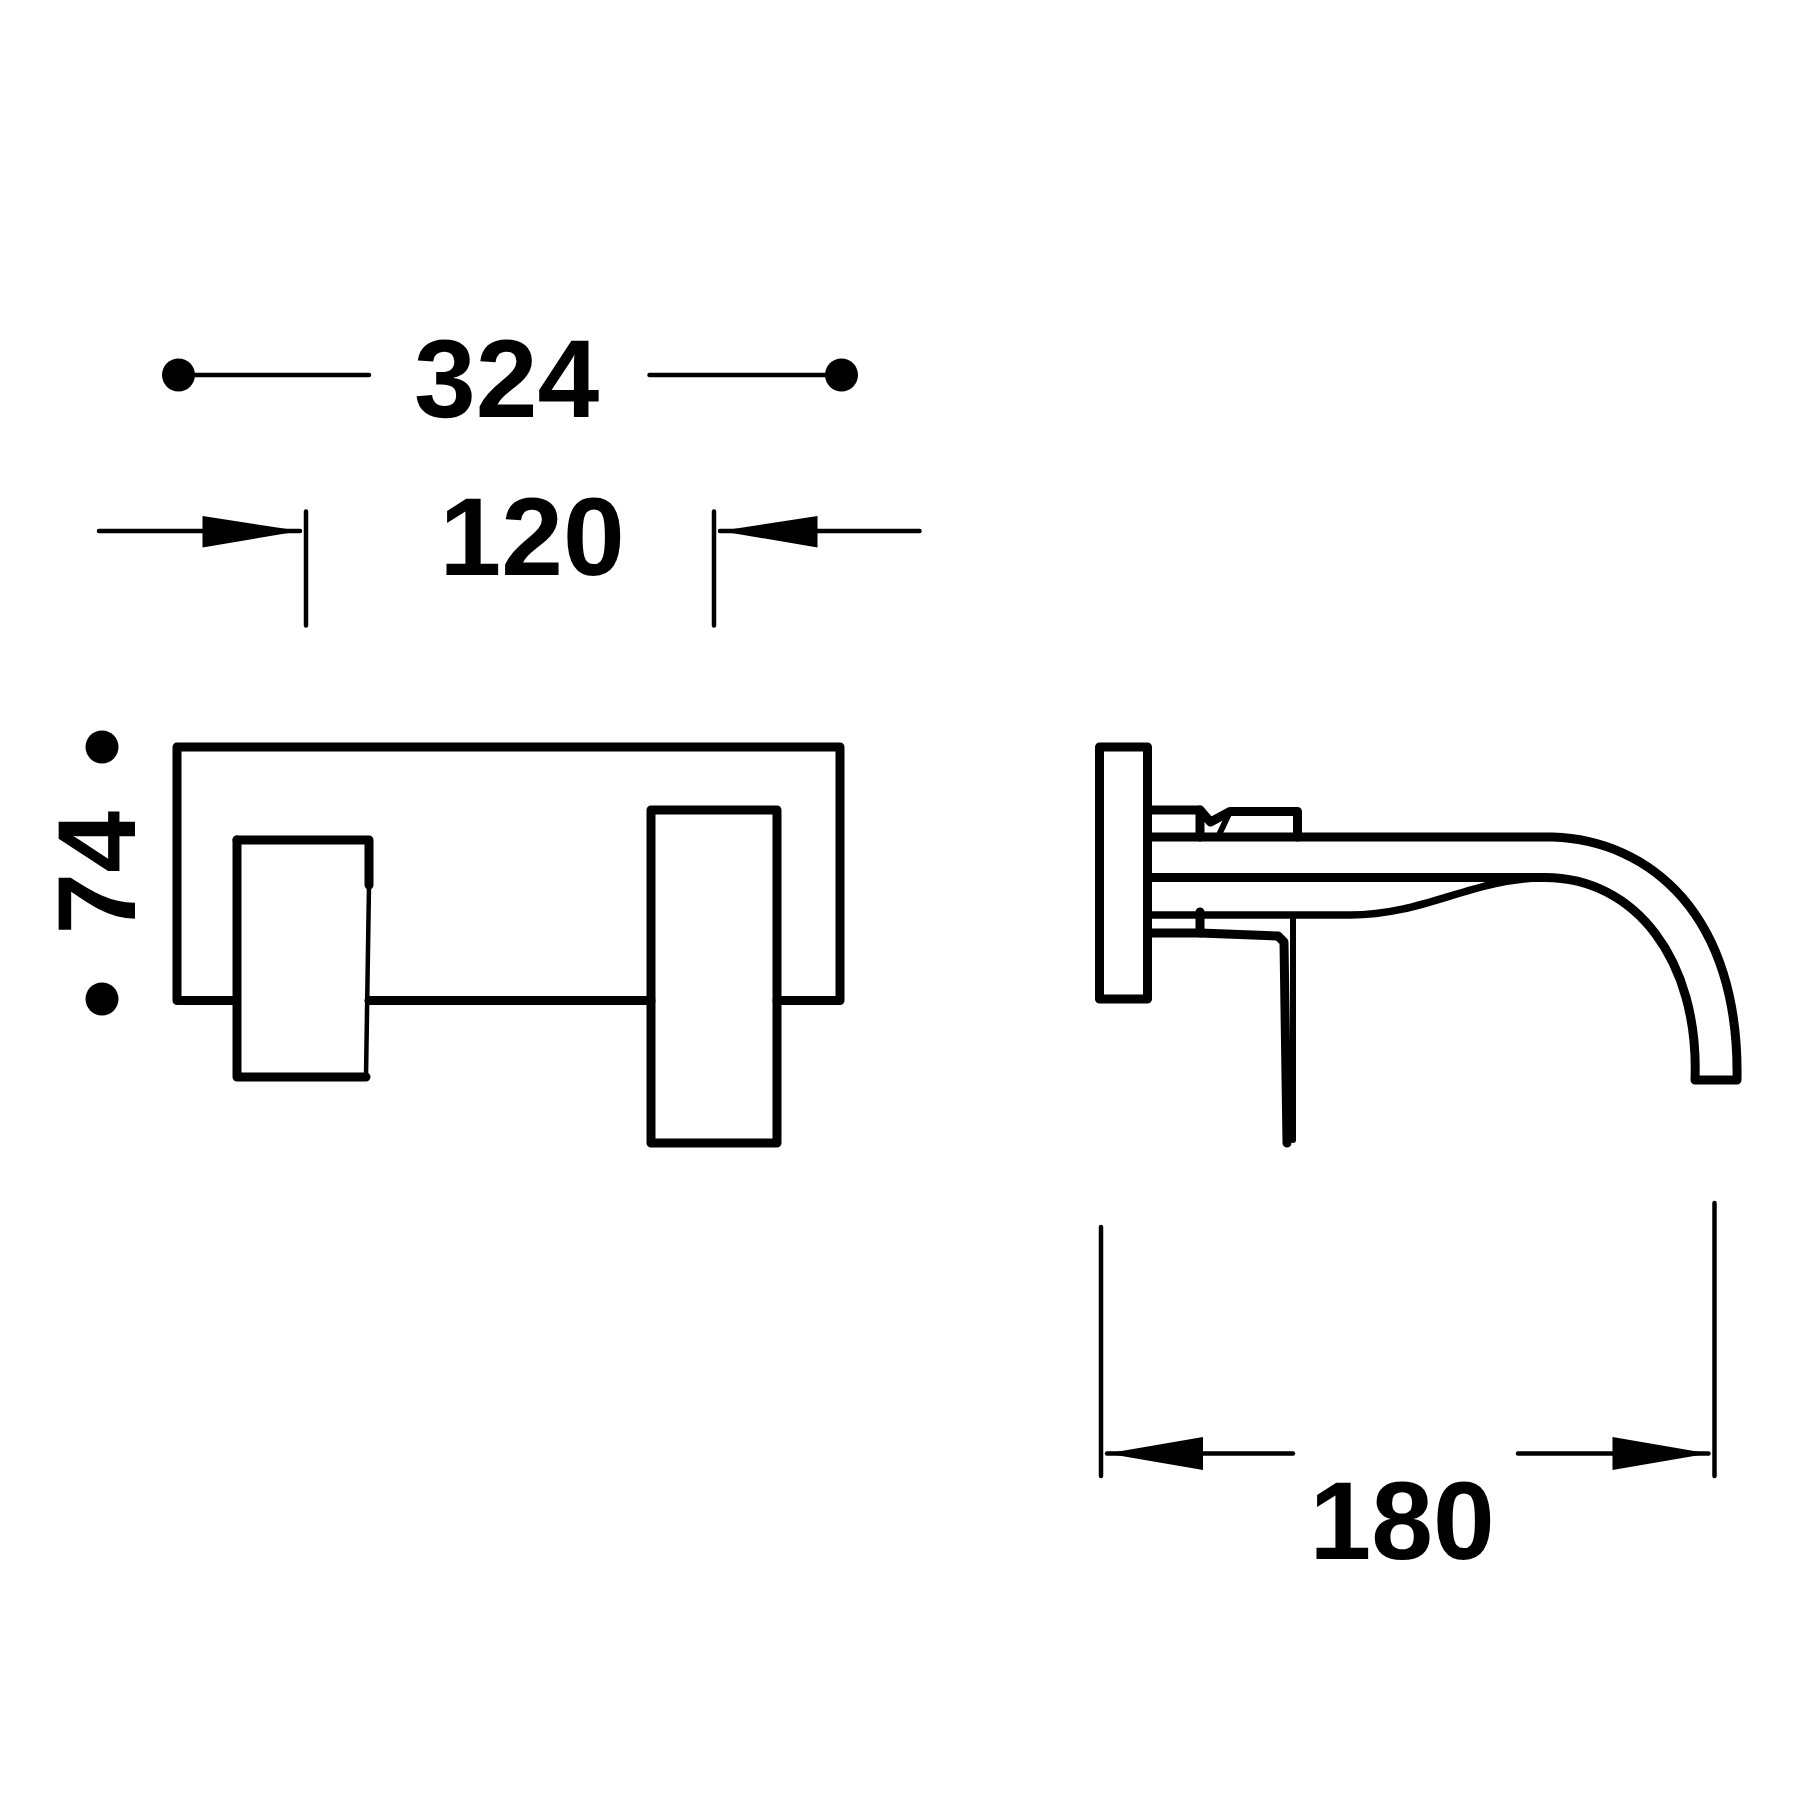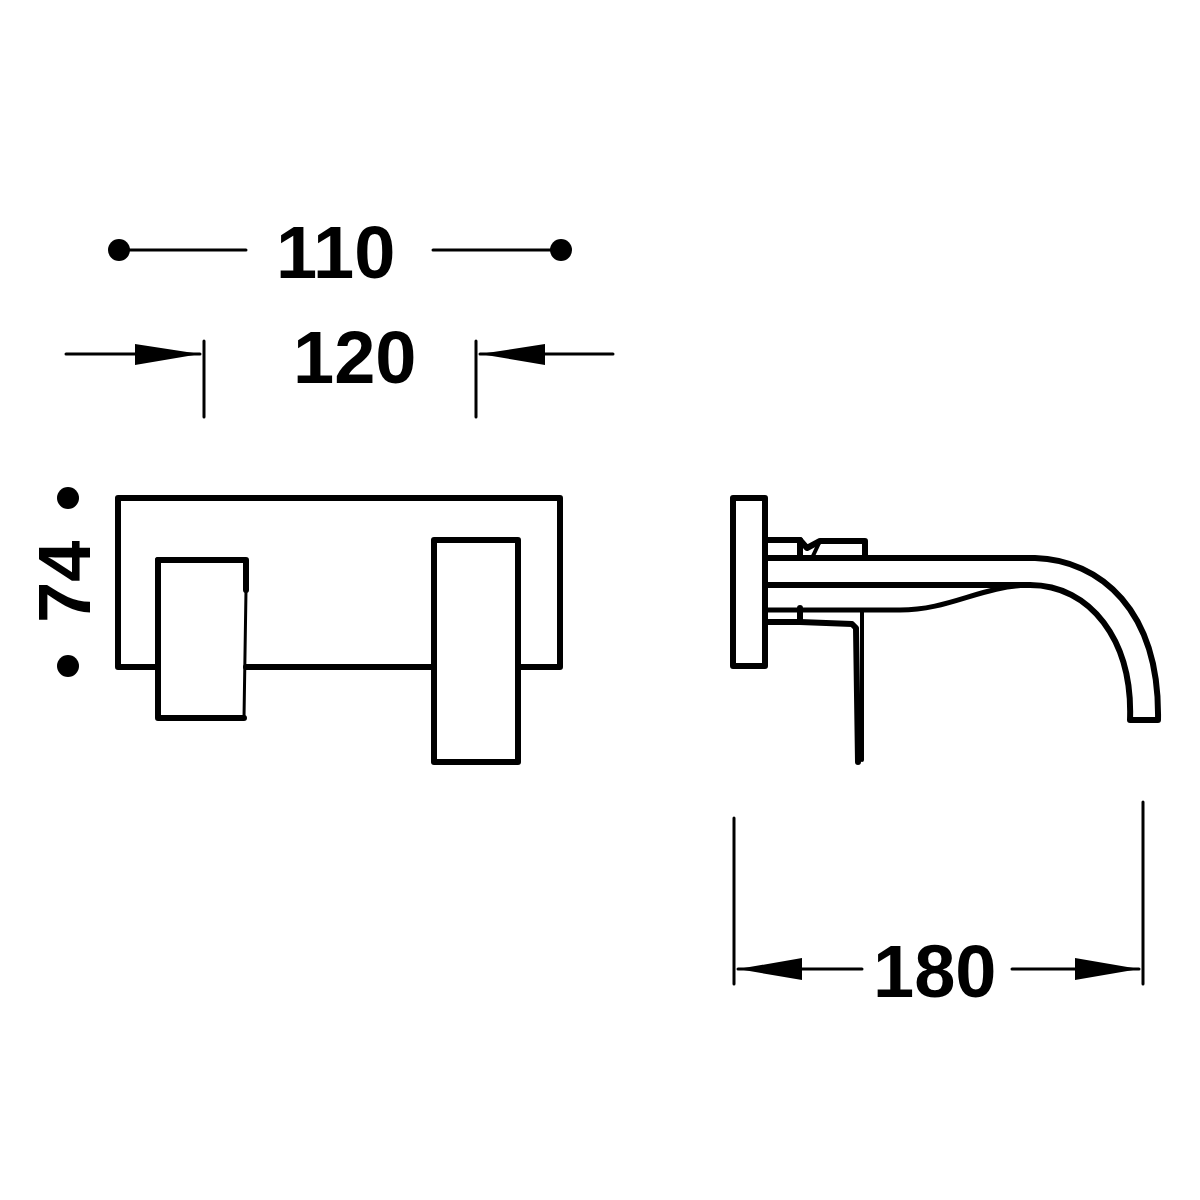--- a/index.html
+++ b/index.html
@@ -25,21 +25,21 @@
       position: absolute;
       font-family: "Liberation Sans", sans-serif;
       font-weight: bold;
       font-size: 74px;
       line-height: 1;
       color: #000000;
       white-space: nowrap;
     }
     .dim-194 { left: 276px; top: 216px; }
     .dim-120 { left: 276px; top: 321px; margin-left: 17px; }
-    .dim-180 { left: 873px; top: 935px; }
+    .dim-180 { left: 873px; top: 977px; }
     .dim-74 {
       left: 28px;
       top: 548px;
       transform-origin: 0 0;
       transform: rotate(-90deg) translate(-75px, 0);
     }
   </style>
 </head>
 <body>
 
@@ -102,18 +102,18 @@
         <line x1="734" y1="818" x2="734" y2="984" stroke-width="3"></line>
         <line x1="1143" y1="802" x2="1143" y2="984" stroke-width="3"></line>
         <line x1="738" y1="969" x2="862" y2="969" stroke-width="3"></line>
         <polygon points="738,969 802,958 802,980" fill="#000" stroke="none"></polygon>
         <line x1="1012" y1="969" x2="1139" y2="969" stroke-width="3"></line>
         <polygon points="1139,969 1075,958 1075,980" fill="#000" stroke="none"></polygon>
       </g>
     </g>
   </svg>
 
-  <div class="dim-label dim-194">110</div>
+  <div class="dim-label dim-194">324</div>
   <div class="dim-label dim-120">120</div>
   <div class="dim-label dim-74">74</div>
   <div class="dim-label dim-180">180</div>
 
 </div>
 
 </body></html>

